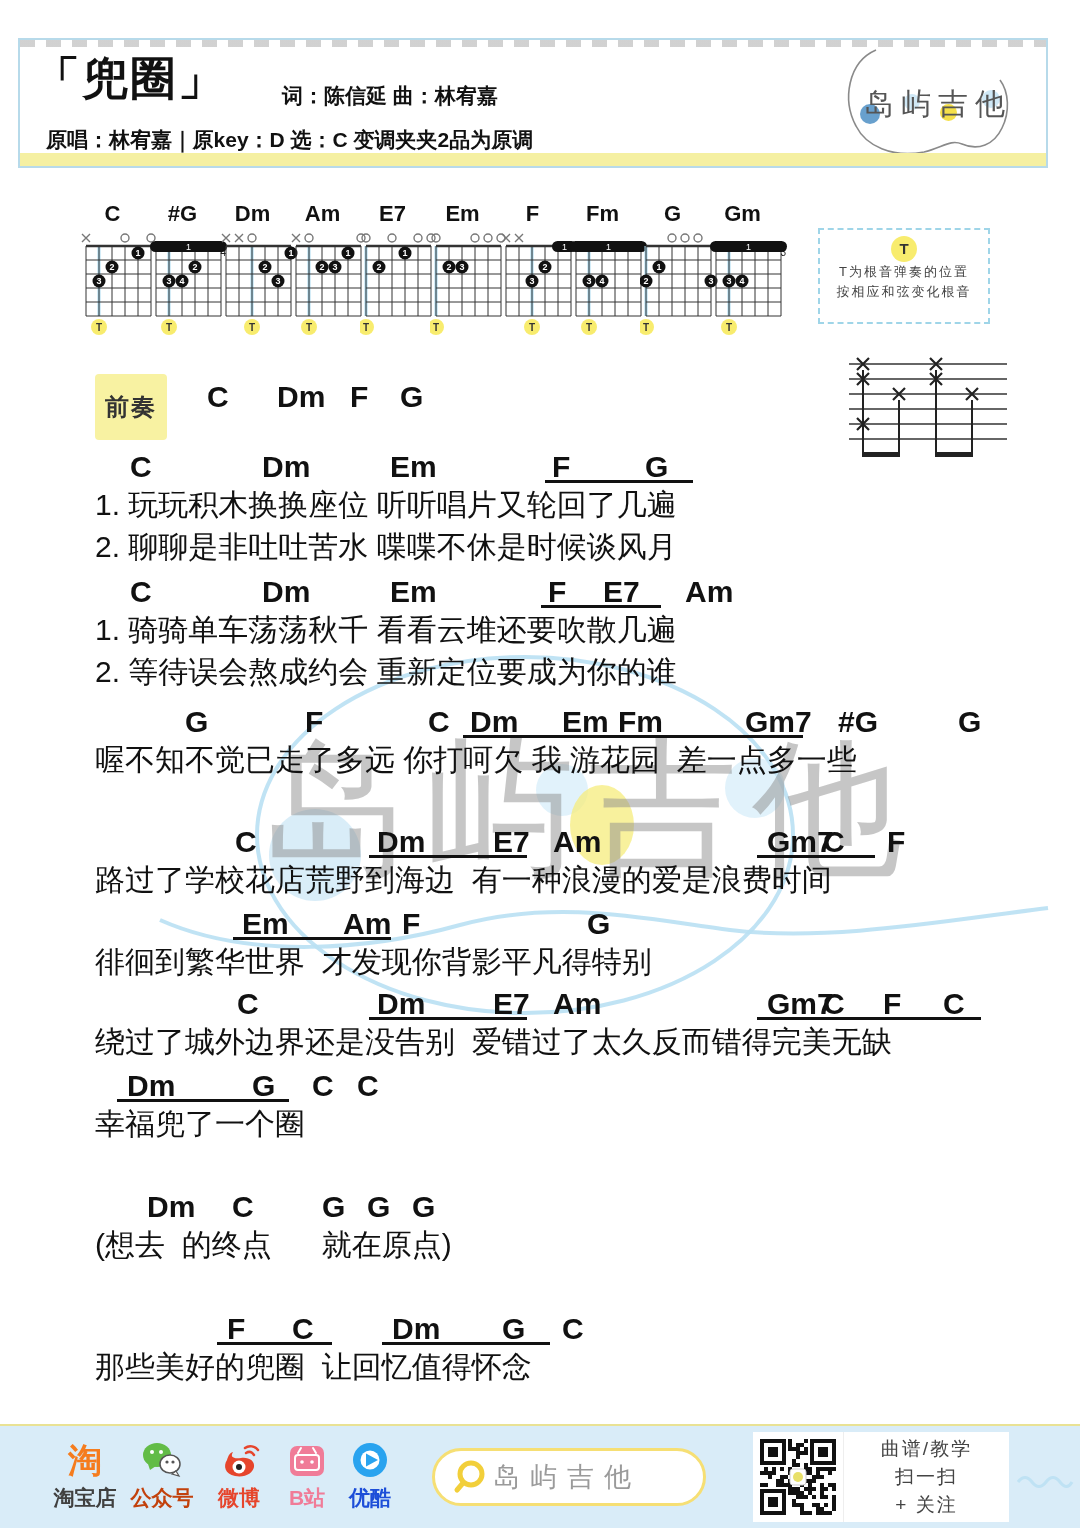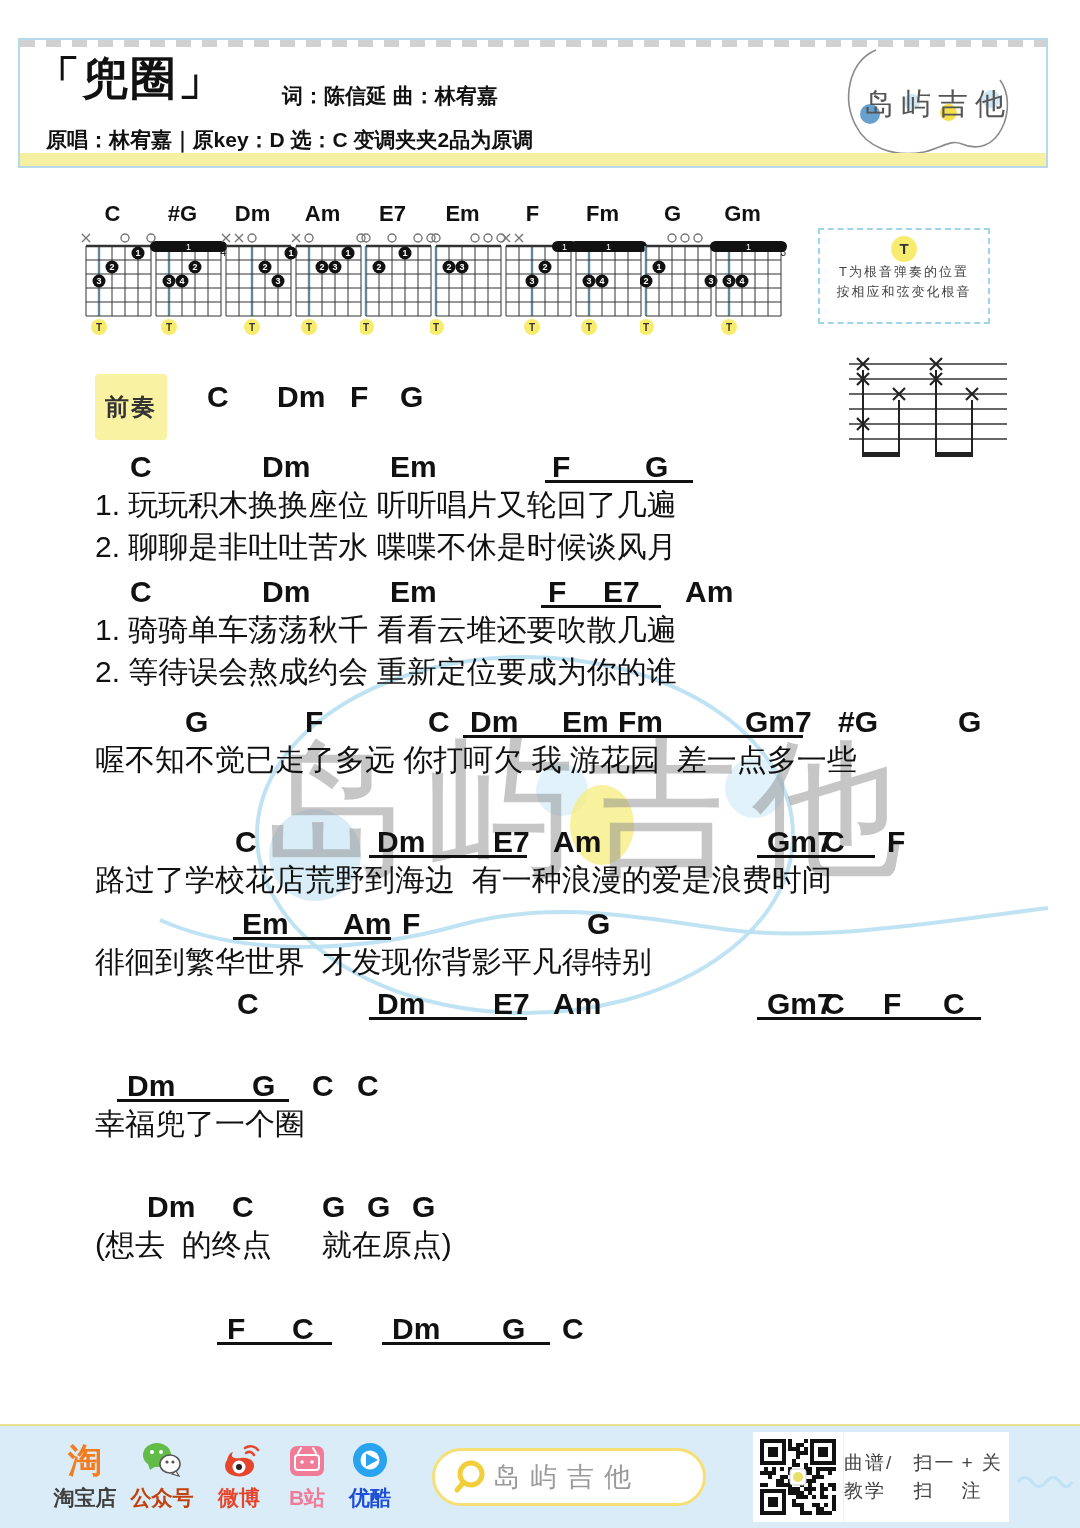--- a/index.html
+++ b/index.html
@@ -53,21 +53,21 @@
   
   .footer{position:absolute;left:0;top:1424px;width:1080px;height:104px;background:#d9ecf8;
     border-top:2px solid #e9e294;}
   .f-item{position:absolute;top:12px;width:86px;text-align:center;cursor:pointer;}
   .f-icon{height:44px;display:flex;align-items:center;justify-content:center;}
   .f-label{font-size:21px;font-weight:bold;margin-top:2px;}
   .search-pill{position:absolute;left:432px;top:22px;width:268px;height:52px;background:#fff;
     border:3px solid #f6df74;border-radius:29px;display:flex;align-items:center;}
   .search-text{font-size:27px;color:#9a9a9a;letter-spacing:10px;font-weight:500;}
   .qr-panel{position:absolute;left:753px;top:6px;width:256px;height:90px;background:#fff;display:flex;}
-  .qr-caption{flex:1;display:flex;flex-direction:row;justify-content:center;align-items:center;
+  .qr-caption{flex:1;display:flex;flex-direction:column;justify-content:center;align-items:center;
     border-left:1px solid #eee;}
   .qr-caption div{font-size:19px;color:#444;line-height:28px;letter-spacing:2px;}
 </style>
 </head>
 <body>
 
 <div class="page">
 
   <div class="header-box">
     <div class="header-pattern"></div>
@@ -469,20 +469,21 @@
           <span class="chord-tok" style="left: 398px;">E7</span>
           <span class="chord-tok" style="left: 458px;">Am</span>
           <span class="chord-tok" style="left: 672px;">Gm7</span>
           <span class="chord-tok" style="left: 728px;">C</span>
           <span class="chord-tok" style="left: 788px;">F</span>
           <span class="chord-tok" style="left: 848px;">C</span>
           <div class="chord-underline" style="left: 274px; width: 158px;"></div>
           <div class="chord-underline" style="left: 662px; width: 118px;"></div>
           <div class="chord-underline" style="left: 778px; width: 108px;"></div>
         </div>
+        <div class="lyric">绕过了城外边界还是没告别  爱错过了太久反而错得完美无缺</div>
       </div>
       <div class="section" style="top: 1059px;">
         <div class="chord-line">
           <span class="chord-tok" style="left: 32px;">Dm</span>
           <span class="chord-tok" style="left: 157px;">G</span>
           <span class="chord-tok" style="left: 217px;">C</span>
           <span class="chord-tok" style="left: 262px;">C</span>
           <div class="chord-underline" style="left: 22px; width: 172px;"></div>
         </div>
         <div class="lyric">幸福兜了一个圈</div>
@@ -500,20 +501,21 @@
       <div class="section" style="top: 1302px;">
         <div class="chord-line">
           <span class="chord-tok" style="left: 132px;">F</span>
           <span class="chord-tok" style="left: 197px;">C</span>
           <span class="chord-tok" style="left: 297px;">Dm</span>
           <span class="chord-tok" style="left: 407px;">G</span>
           <span class="chord-tok" style="left: 467px;">C</span>
           <div class="chord-underline" style="left: 122px; width: 115px;"></div>
           <div class="chord-underline" style="left: 287px; width: 168px;"></div>
         </div>
+        <div class="lyric">那些美好的兜圈  让回忆值得怀念</div>
       </div>
     </main>
 
   <div class="footer" id="footerBar">
     <div class="search-pill">
       <svg width="46" height="40" viewBox="0 0 46 40" style="margin-left:12px;">
         <circle cx="24" cy="17" r="11" fill="none" stroke="#f2cf3a" stroke-width="5"></circle>
         <line x1="16" y1="26" x2="10" y2="33" stroke="#f2cf3a" stroke-width="5" stroke-linecap="round"></line>
       </svg>
       <span class="search-text">岛屿吉他</span>

